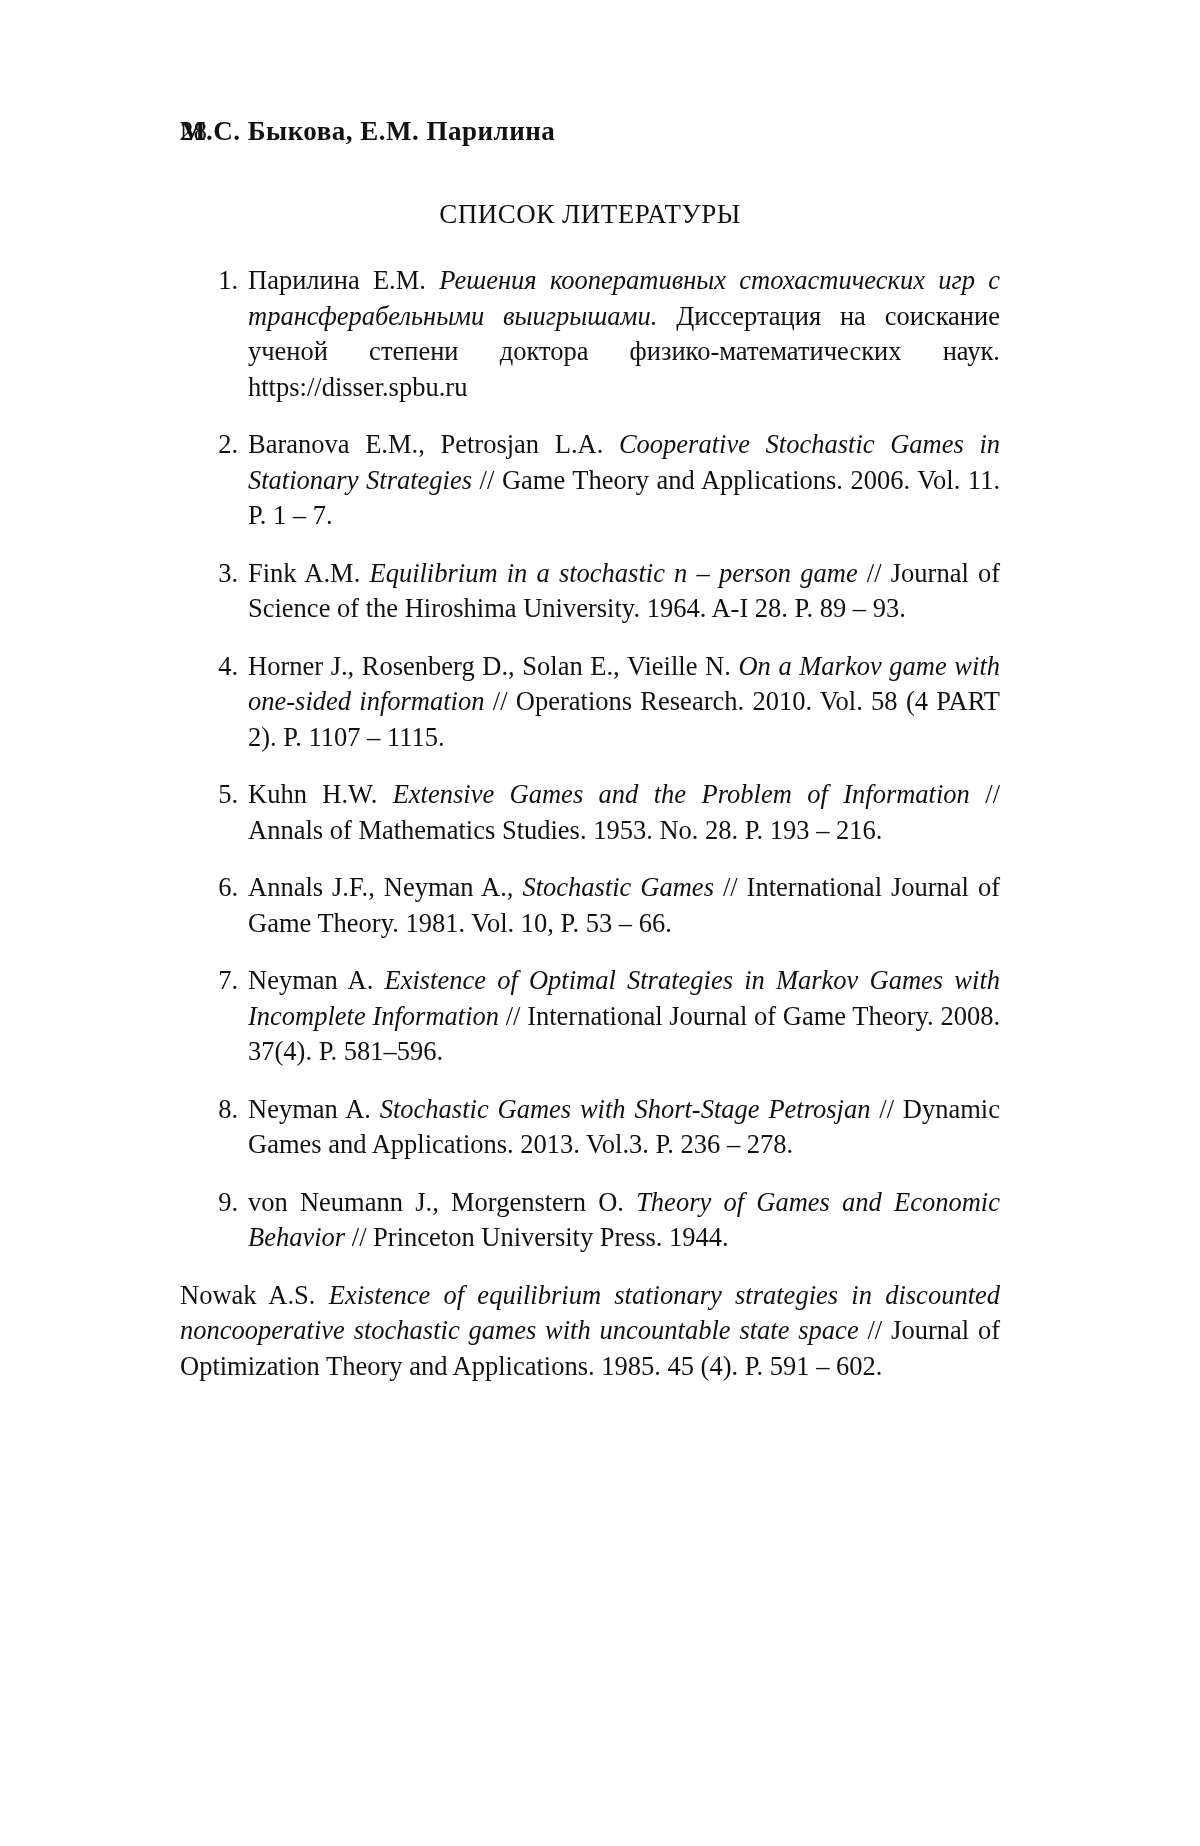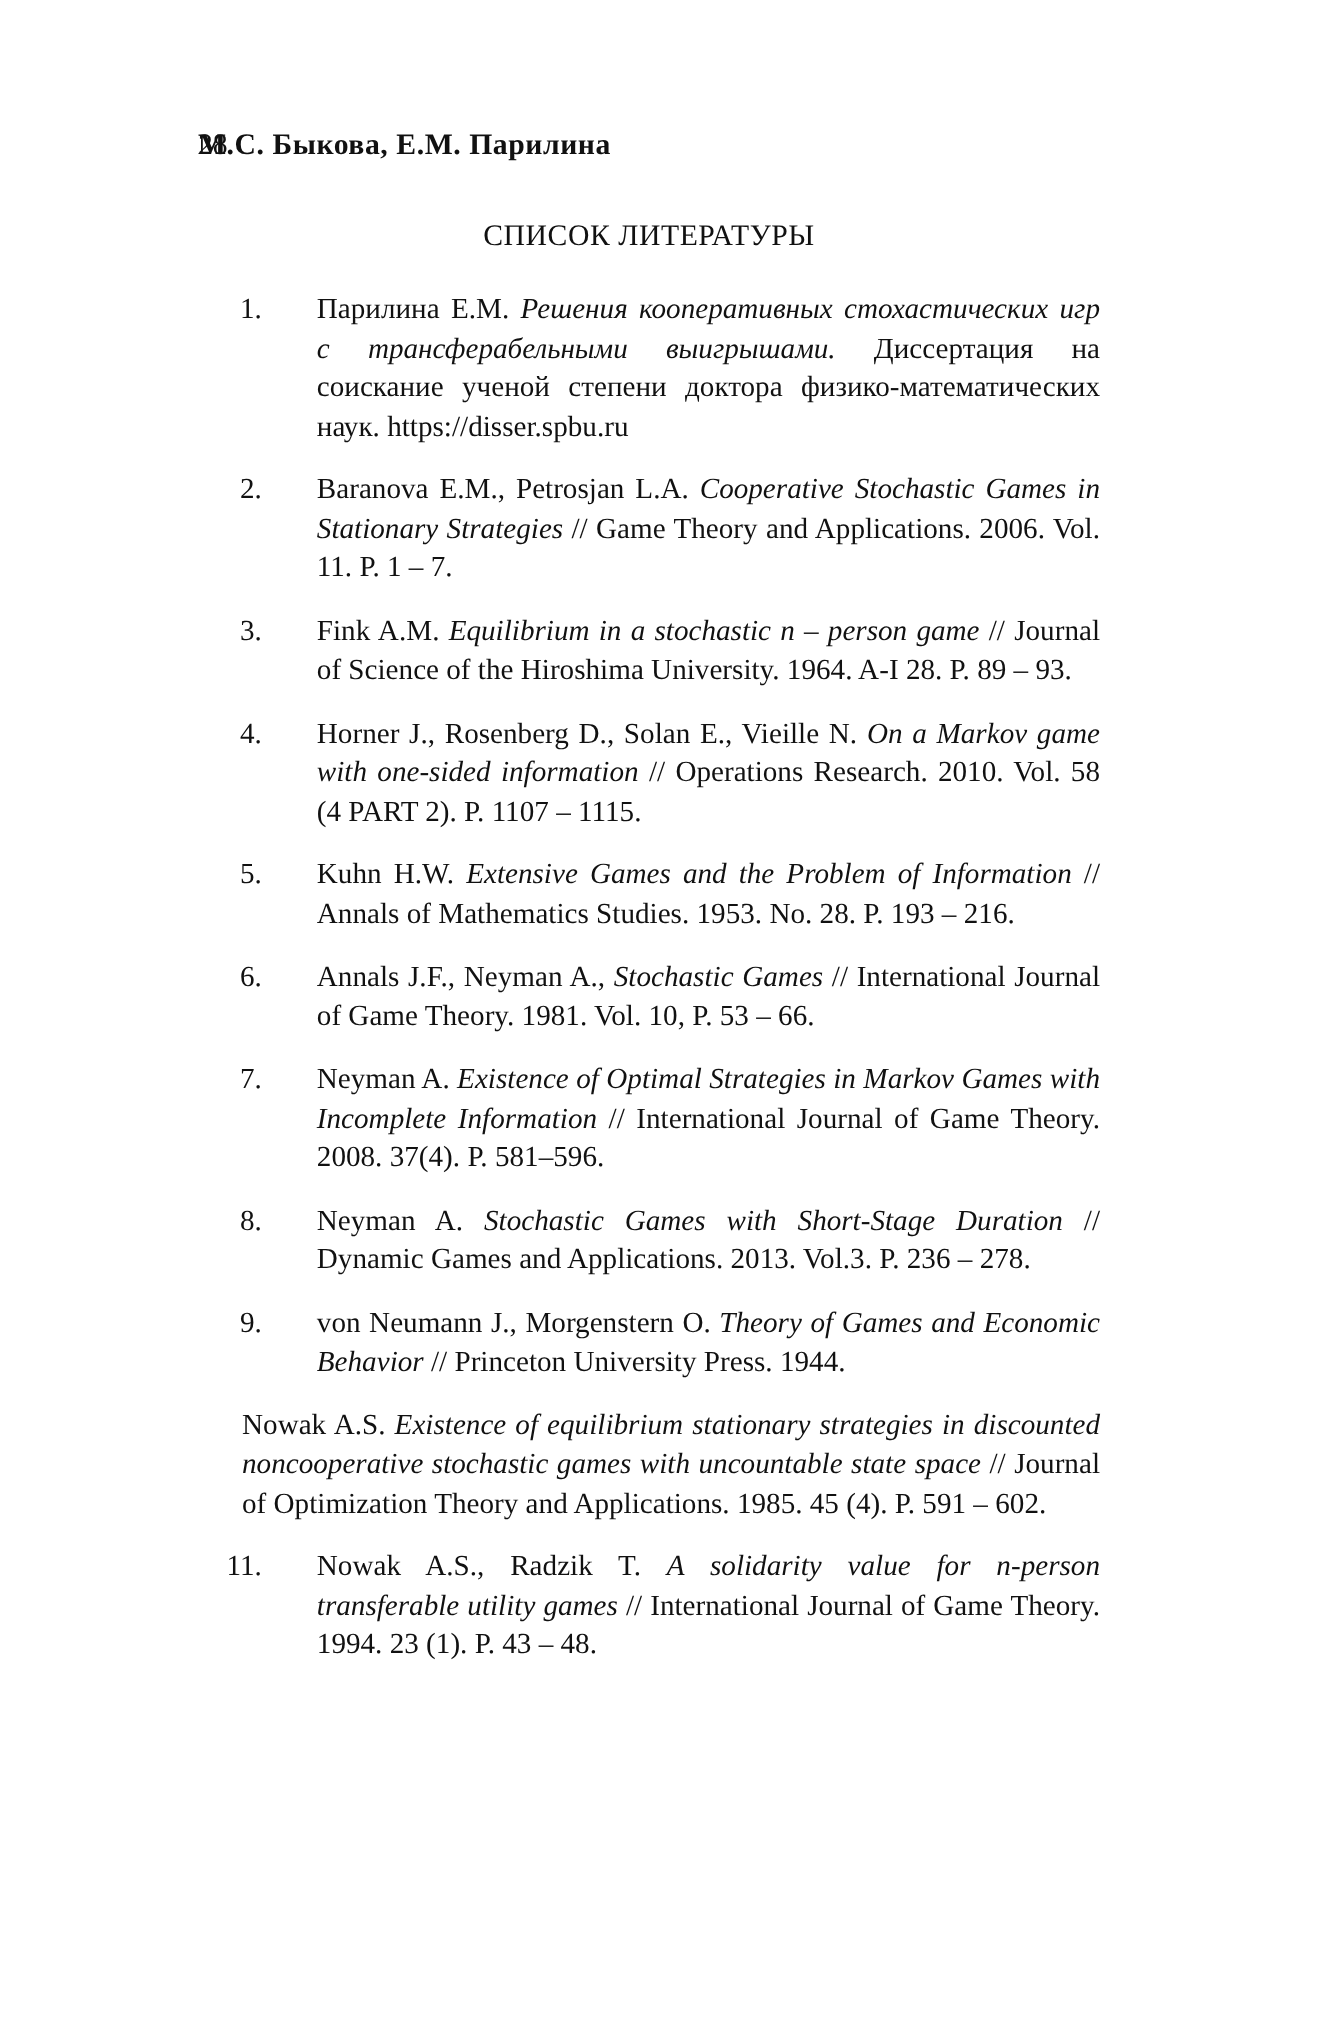--- a/index.html
+++ b/index.html
@@ -59,21 +59,20 @@
     line-height: 35.5px;
   }
   .ref-num {
     flex: 0 0 58px;
     text-align: right;
     padding-right: 10px;
   }
   .ref-text {
     flex: 1 1 auto;
     text-align: justify;
-    margin-left: 40px;
   }
   .seg-italic { font-style: italic; }
   .seg-roman  { font-style: normal; }
 </style>
 </head>
 <body>
 
 <div class="page">
 
   <div class="page-header">
@@ -107,28 +106,24 @@
       <div class="ref-item">
         <span class="ref-num">6.</span>
         <span class="ref-text"><span class="seg-roman">Annals J.F., Neyman A., </span><span class="seg-italic">Stochastic Games</span><span class="seg-roman"> // International Journal of Game Theory. 1981. Vol. 10, P. 53 – 66.</span></span>
       </div>
       <div class="ref-item">
         <span class="ref-num">7.</span>
         <span class="ref-text"><span class="seg-roman">Neyman A. </span><span class="seg-italic">Existence of Optimal Strategies in Markov Games with Incomplete Information</span><span class="seg-roman"> // International Journal of Game Theory. 2008. 37(4). P. 581–596.</span></span>
       </div>
       <div class="ref-item">
         <span class="ref-num">8.</span>
-        <span class="ref-text"><span class="seg-roman">Neyman A. </span><span class="seg-italic">Stochastic Games with Short-Stage Duration</span><span class="seg-roman"> // Dynamic Games and Applications. 2013. Vol.3. P. 236 – 278.</span></span>
+        <span class="ref-text"><span class="seg-roman">Neyman A. </span><span class="seg-italic">Stochastic Games with Short-Stage Petrosjan</span><span class="seg-roman"> // Dynamic Games and Applications. 2013. Vol.3. P. 236 – 278.</span></span>
       </div>
       <div class="ref-item">
         <span class="ref-num">9.</span>
         <span class="ref-text"><span class="seg-roman">von Neumann J., Morgenstern O. </span><span class="seg-italic">Theory of Games and Economic Behavior</span><span class="seg-roman"> // Princeton University Press. 1944.</span></span>
       </div>
       <div class="ref-item">
         <span class="ref-text"><span class="seg-roman">Nowak A.S. </span><span class="seg-italic">Existence of equilibrium stationary strategies in discounted noncooperative stochastic games with uncountable state space</span><span class="seg-roman"> // Journal of Optimization Theory and Applications. 1985. 45 (4). P. 591 – 602.</span></span>
       </div>
-      <div class="ref-item">
-        <span class="ref-num">11.</span>
-        <span class="ref-text"><span class="seg-roman">Nowak A.S., Radzik T. </span><span class="seg-italic">A solidarity value for n-person transferable utility games</span><span class="seg-roman"> // International Journal of Game Theory. 1994. 23 (1). P. 43 – 48.</span></span>
-      </div>
     </div>
 
 </div>
 
 </body></html>

